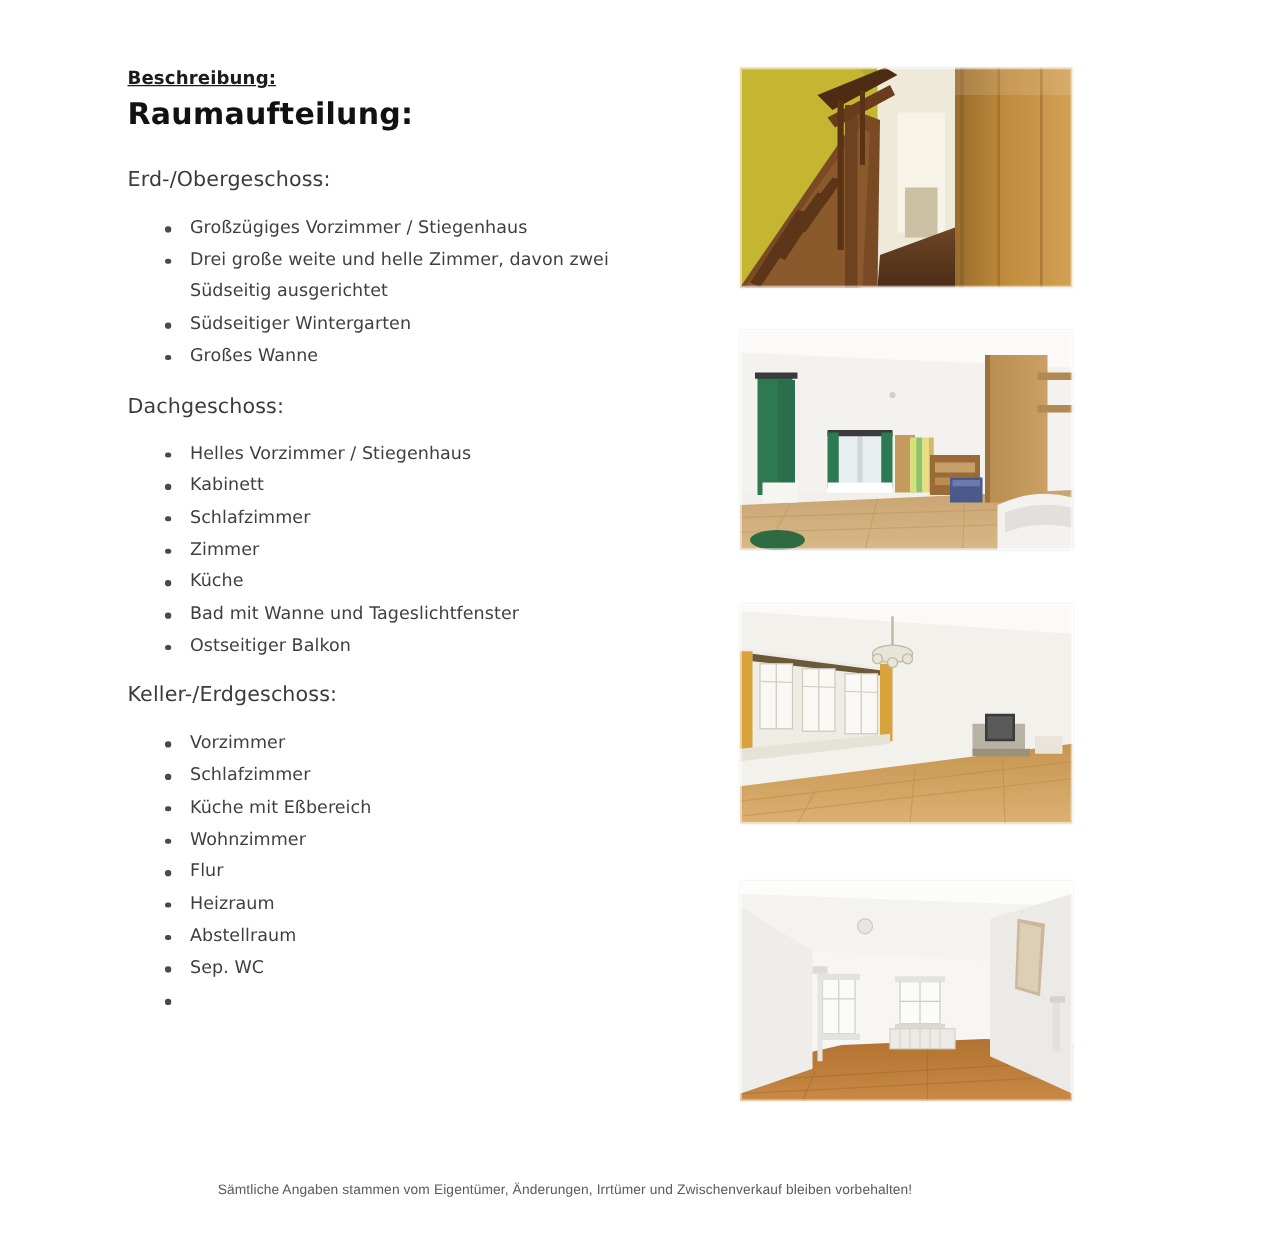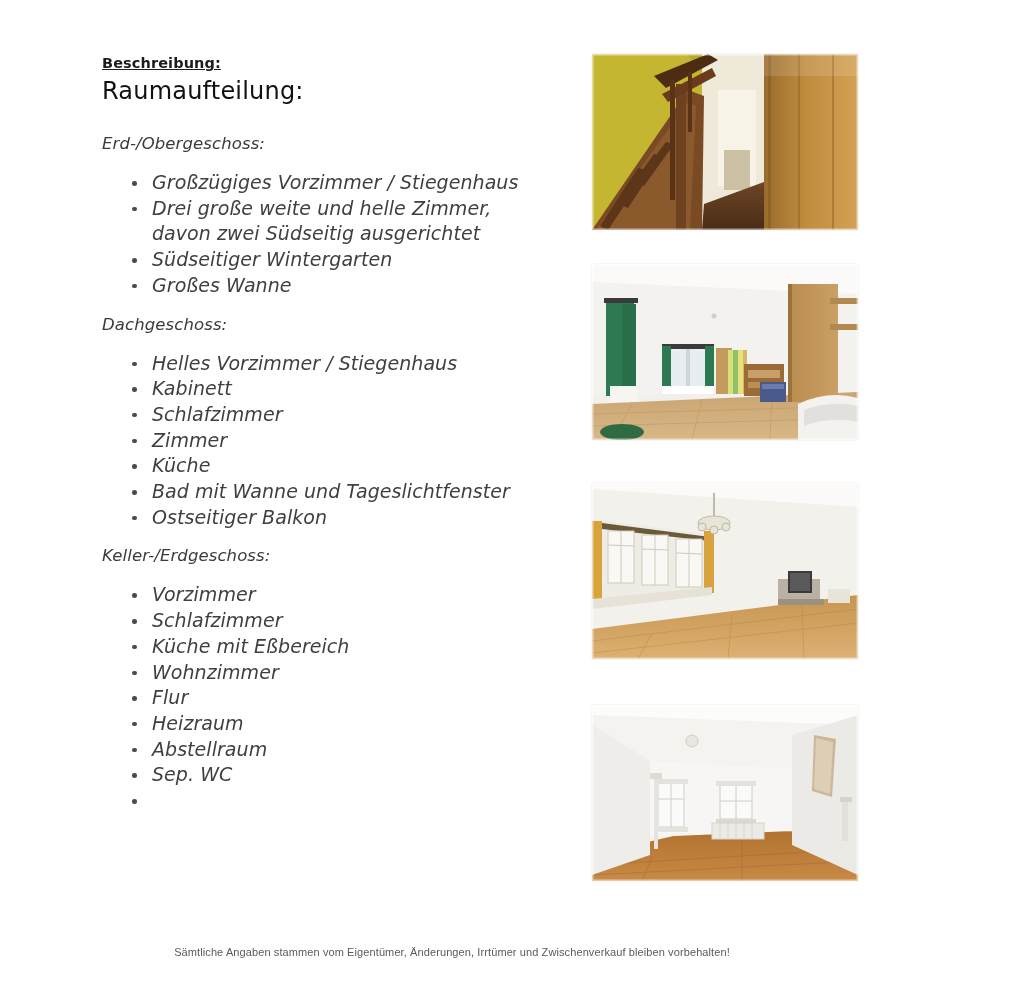--- a/index.html
+++ b/index.html
@@ -29,50 +29,49 @@
     font-weight: bold;
     color: #1c1c1c;
     text-decoration: underline;
     letter-spacing: .1px;
     line-height: 18px;
     margin: 0 0 4px 0;
   }
 
   .title {
     font-size: 24px;
-    font-weight: normal;
+    font-weight: bold;
     color: #111111;
     letter-spacing: .2px;
     line-height: 30px;
     margin: 0 0 26px 0;
   }
 
   .section {
     margin-bottom: 14px;
-    font-style: italic;
   }
   .section-head {
     font-size: 16.5px;
     color: #3b3b3b;
     line-height: 24px;
     margin: 0 0 14px 0;
     letter-spacing: .1px;
   }
   .section + .section {
     margin-top: 14px;
   }
 
   ul.items {
     list-style: none;
     margin: 0;
     padding: 0;
   }
   ul.items li {
     position: relative;
-    font-size: 19px;
+    font-size: 14px;
     color: #3f3f3f;
     line-height: 25.7px;
     padding-left: 50px;
     letter-spacing: .05px;
   }
   ul.items li .dot {
     position: absolute;
     left: 30px;
     top: 11px;
     width: 4.5px;

